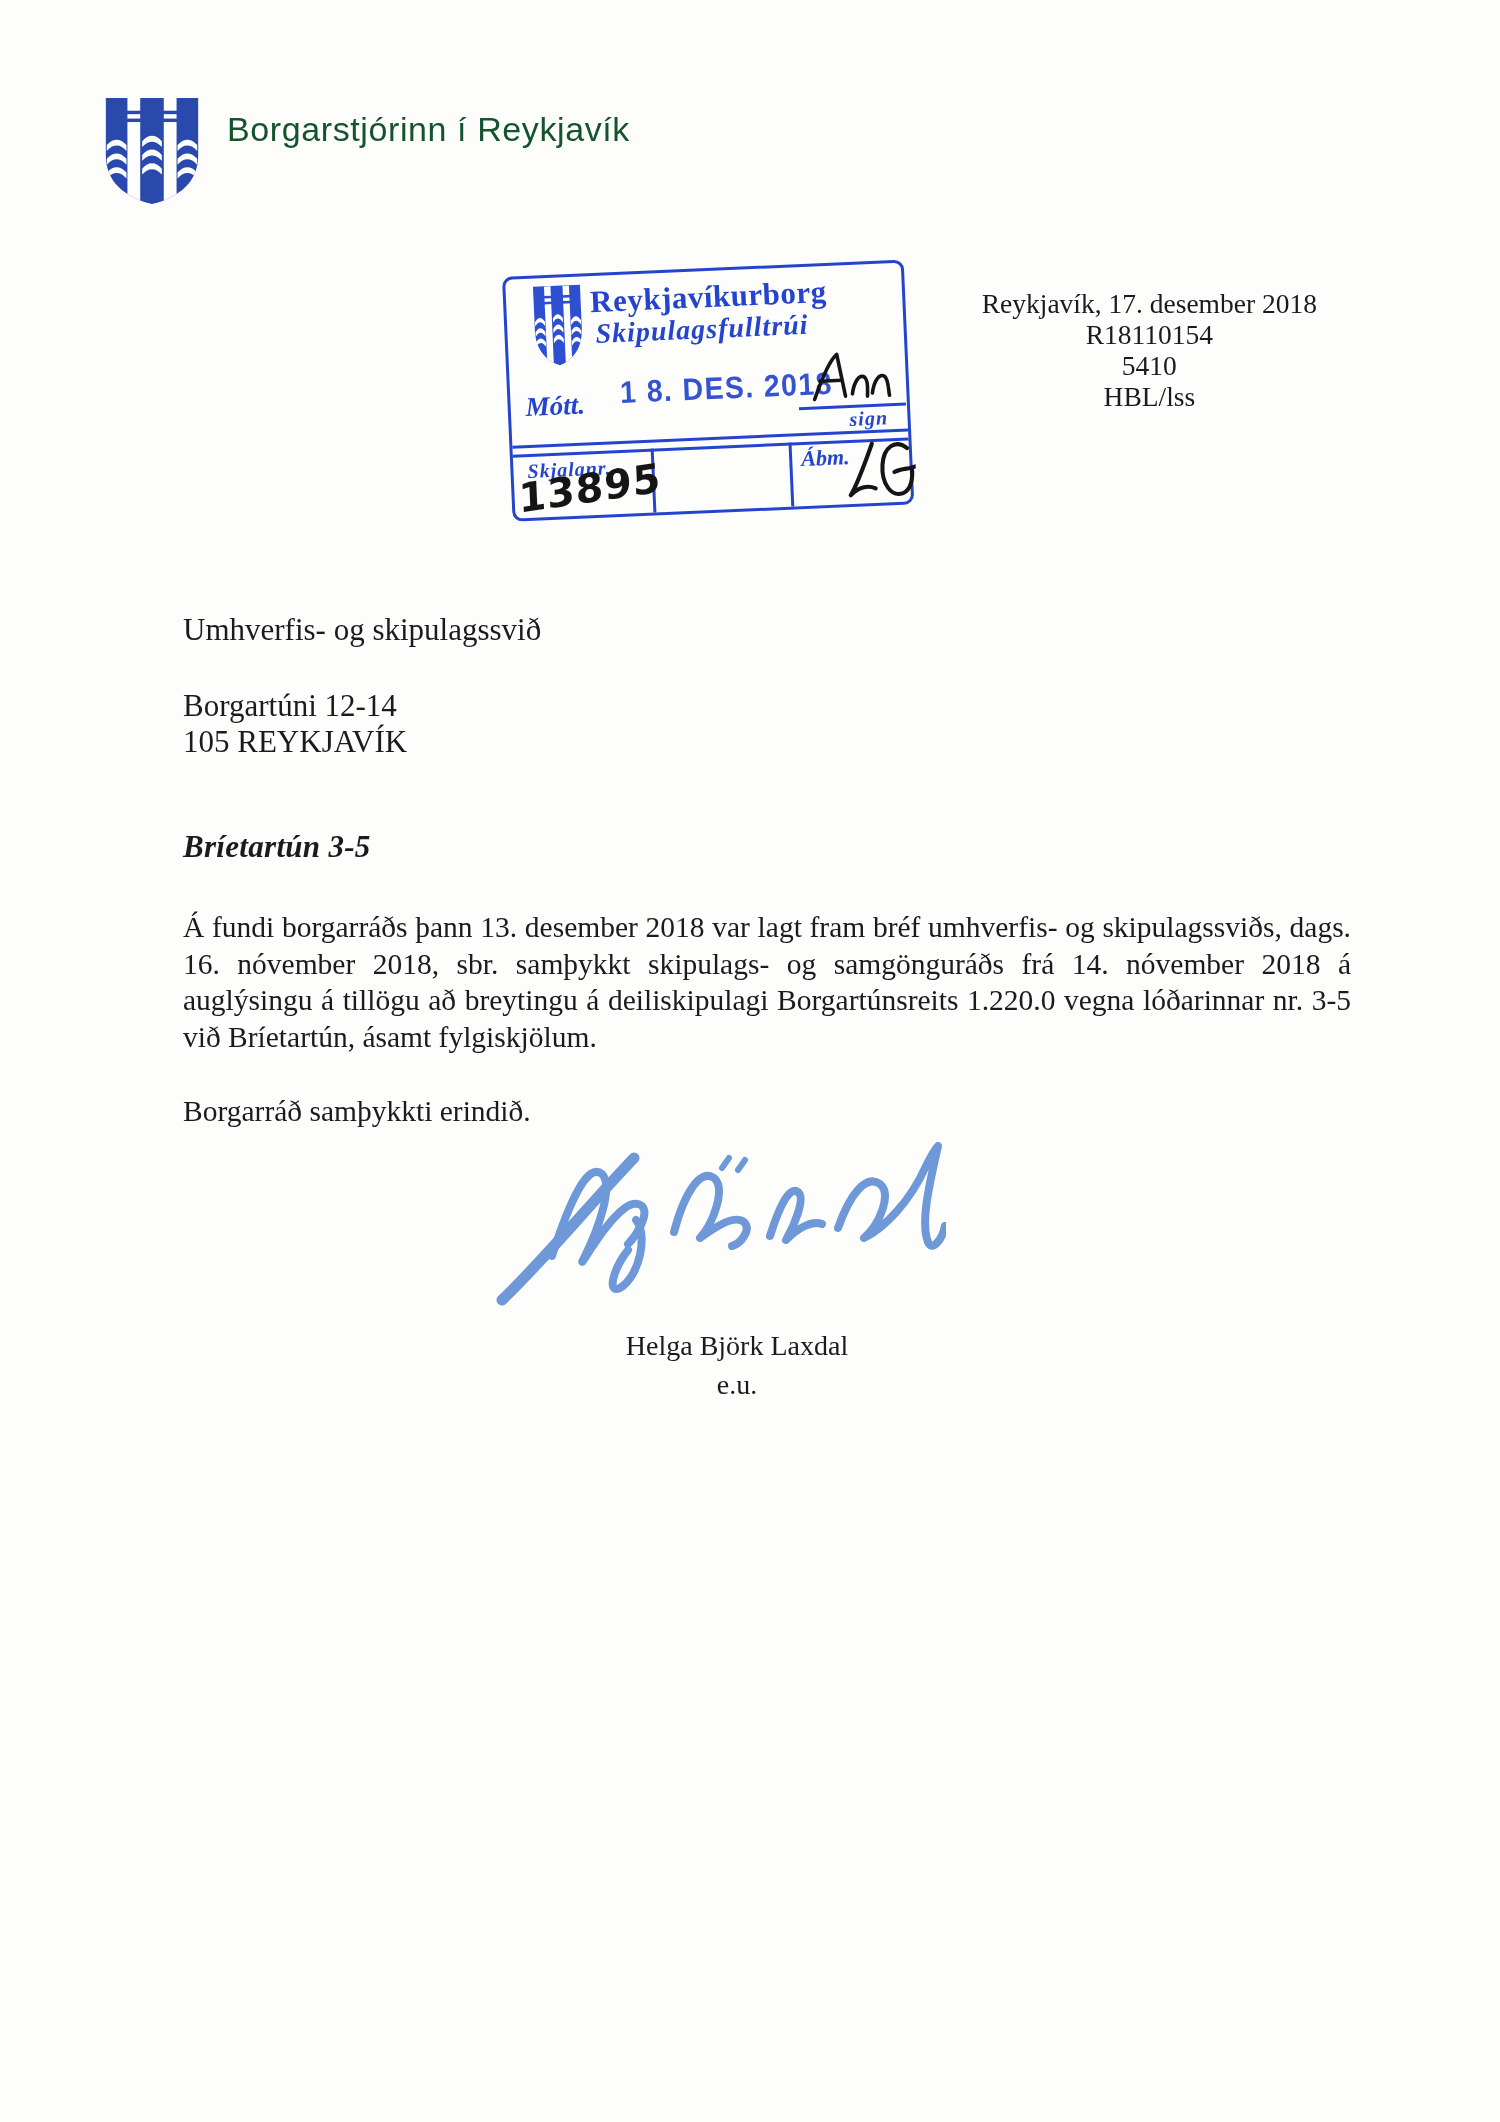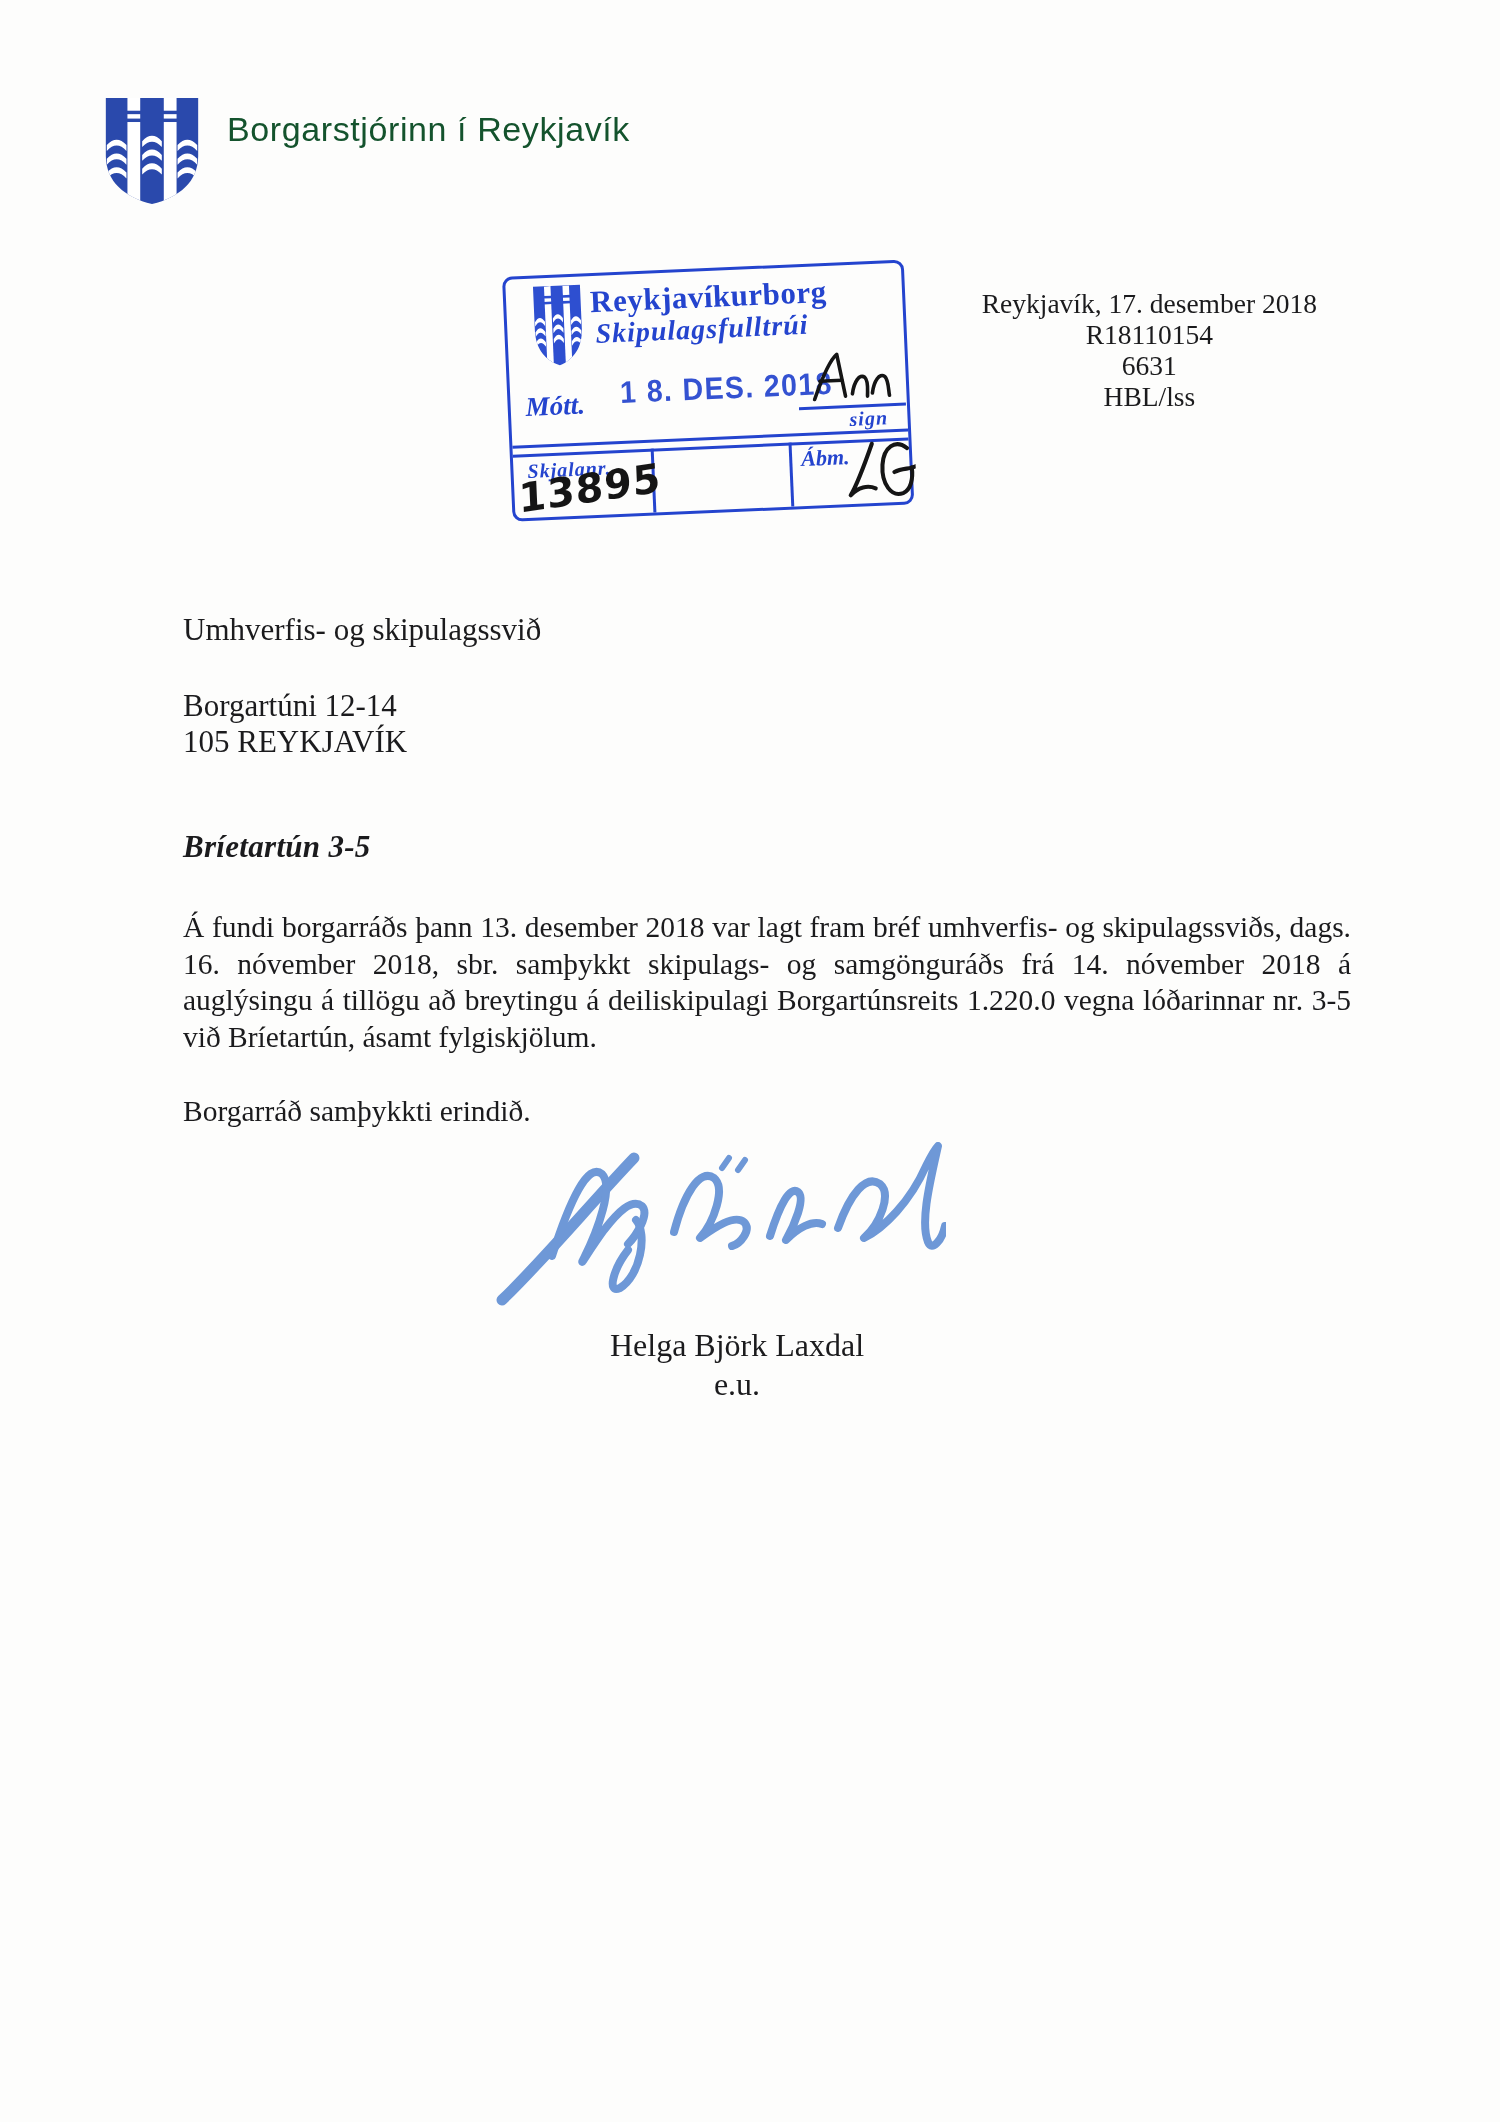--- a/index.html
+++ b/index.html
@@ -76,21 +76,21 @@
   .recipient { left: 183px; top: 612px; font-size: 31px; line-height: 36px; }
   .recipient-dept { margin-bottom: 40px; }
 
   
   .subject { left: 183px; top: 829px; font-size: 31px; font-weight: bold; font-style: italic; letter-spacing: 0.3px; }
   .body-p1 { left: 183px; top: 909px; width: 1168px; font-size: 29.5px; line-height: 36.5px; text-align: justify; }
   .body-p2 { left: 183px; top: 1095px; font-size: 29.5px; }
 
   
   .sig-scrawl { left: 486px; top: 1128px; width: 460px; height: 185px; }
-  .sig-block { left: 477px; top: 1326px; width: 520px; text-align: center; font-size: 32px; line-height: 39px; }
+  .sig-block { left: 477px; top: 1326px; width: 520px; text-align: center; font-size: 28px; line-height: 39px; }
 
   .hidden-defs { position: absolute; width: 0; height: 0; overflow: hidden; }
 </style>
 </head>
 <body>
 
 <svg class="hidden-defs" aria-hidden="true">
   <defs>
     <clipPath id="shieldClip">
       <path d="M3,3 H97 V62 C97,88 78,104 50,111 C22,104 3,88 3,62 Z"></path>
@@ -157,21 +157,21 @@
   <svg class="stamp-lg" viewBox="0 0 74 68" fill="none" stroke="#151515" stroke-width="4.2" stroke-linecap="round" stroke-linejoin="round" aria-label="LG">
     <path d="M30,6 C22,26 14,46 6,58 C14,50 24,48 32,52"></path>
     <path d="M66,12 C54,2 42,10 40,28 C38,48 48,62 60,58 C68,55 71,44 70,32"></path>
     <path d="M52,36 C60,32 68,34 74,31"></path>
   </svg>
 </div>
 
 <div class="abs meta">
   <div>Reykjavík, 17. desember 2018</div>
   <div>R18110154</div>
-  <div>6631</div>
+  <div>5410</div>
   <div>HBL/lss</div>
 </div>
 
 <div class="abs recipient">
   <div class="recipient-dept">Umhverfis- og skipulagssvið</div>
   <div>Borgartúni 12-14</div>
   <div>105 REYKJAVÍK</div>
 </div>
 
 <div class="abs subject">Bríetartún 3-5</div>

